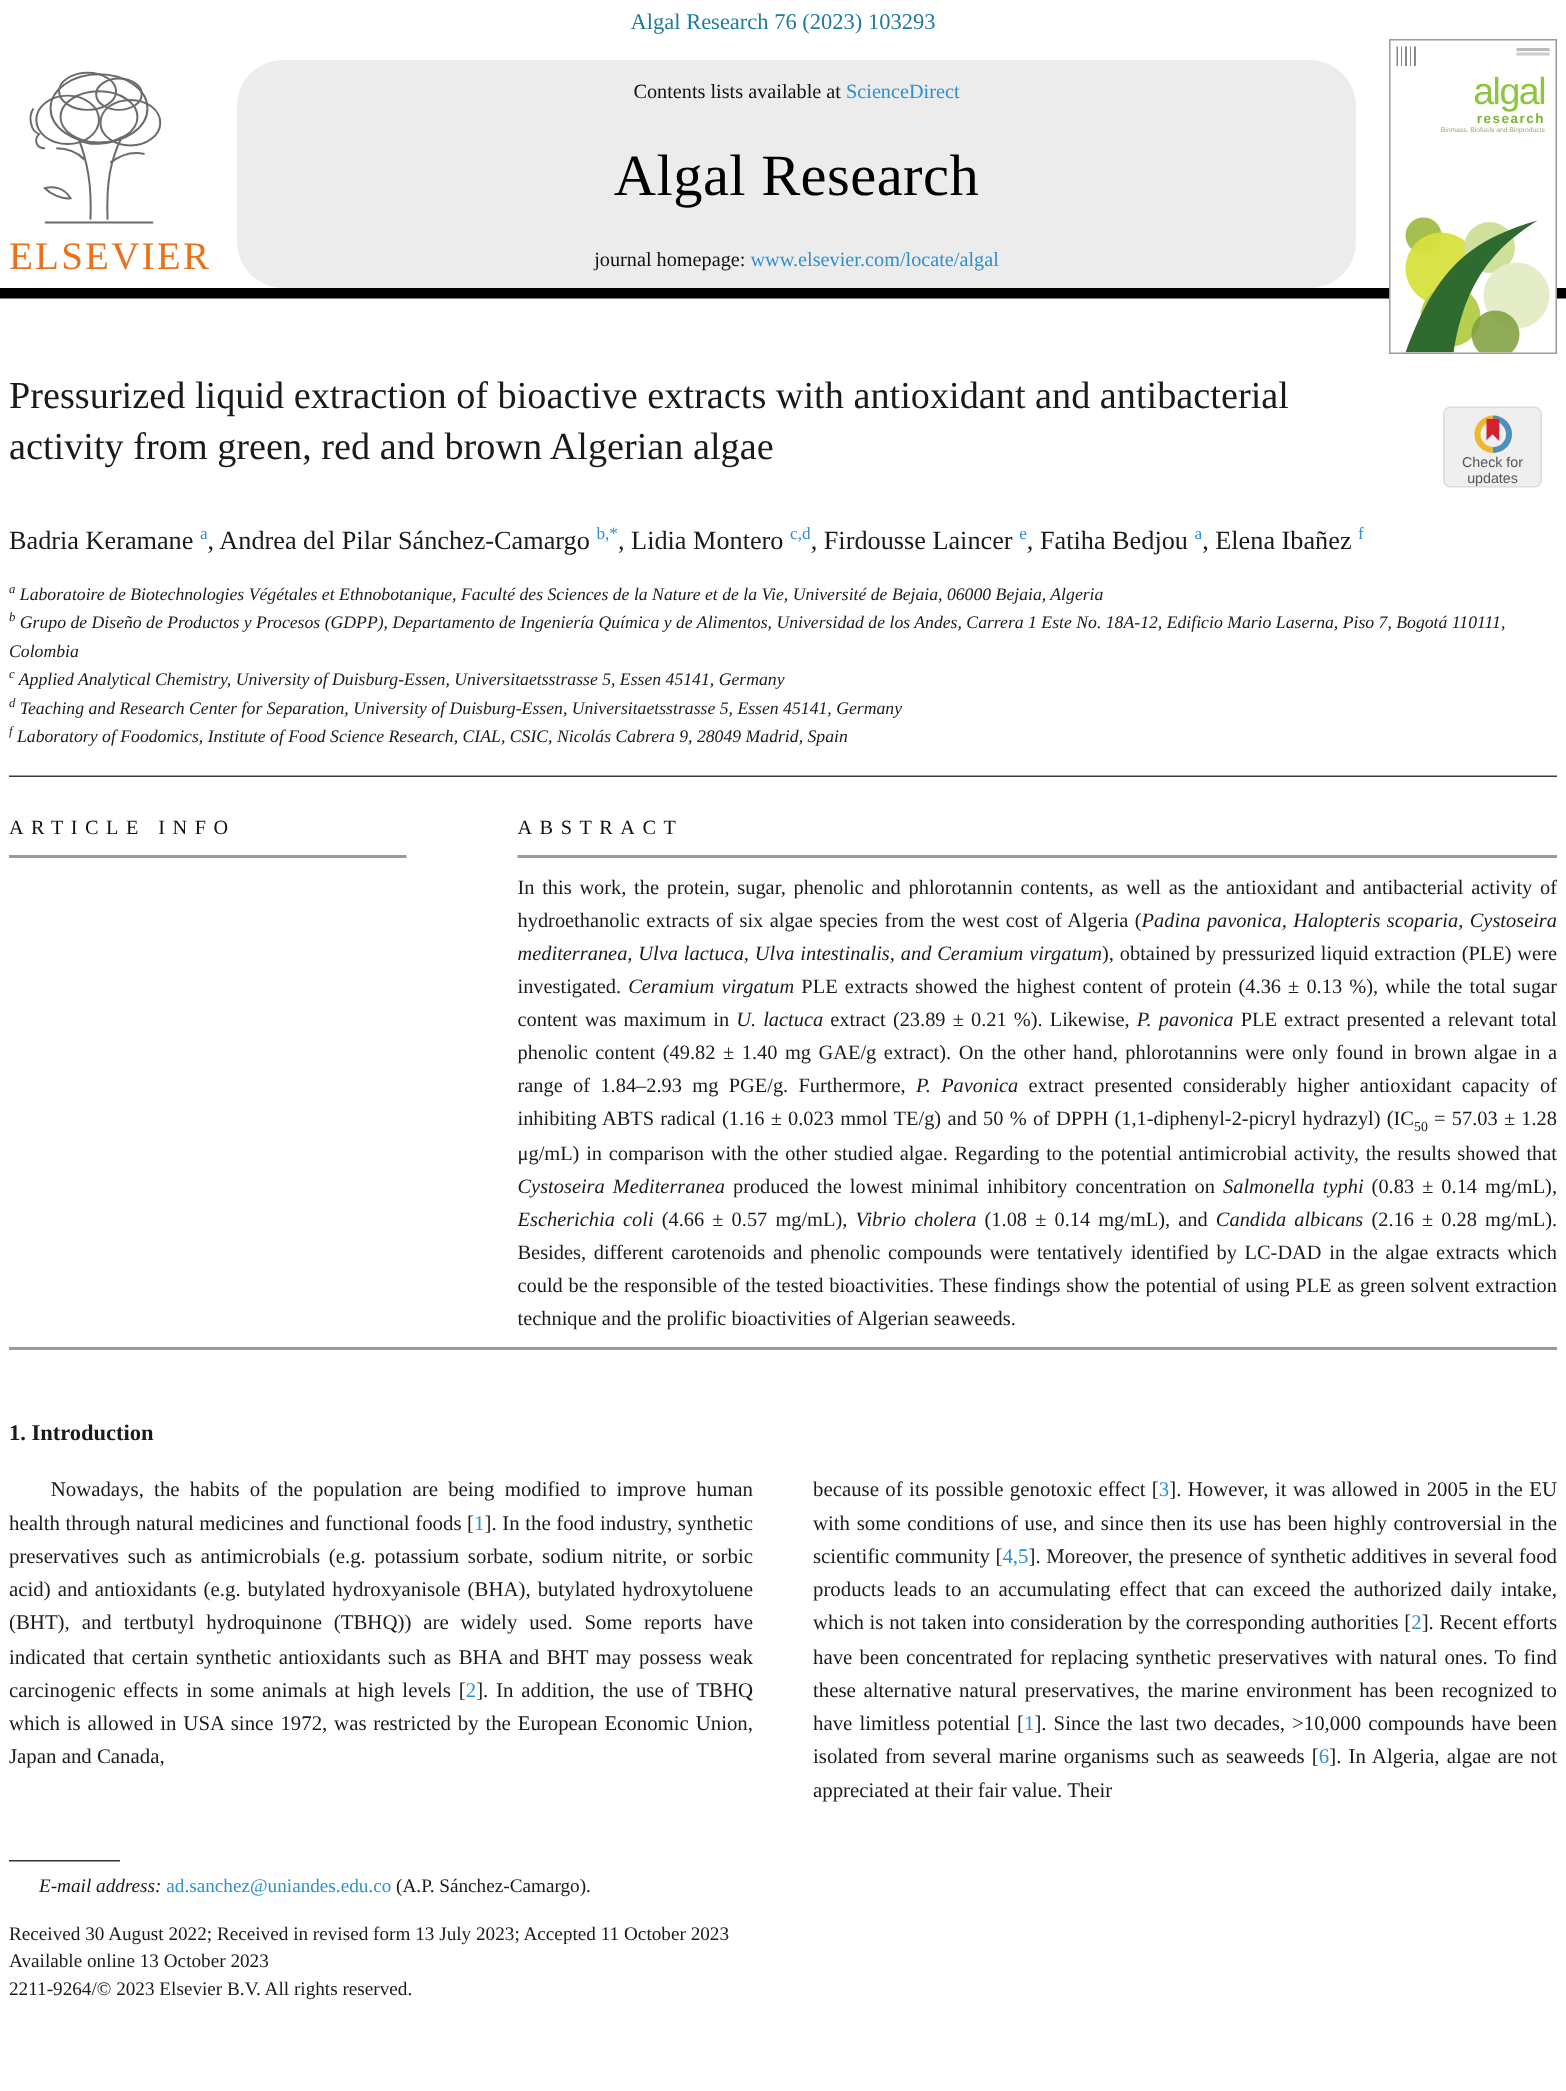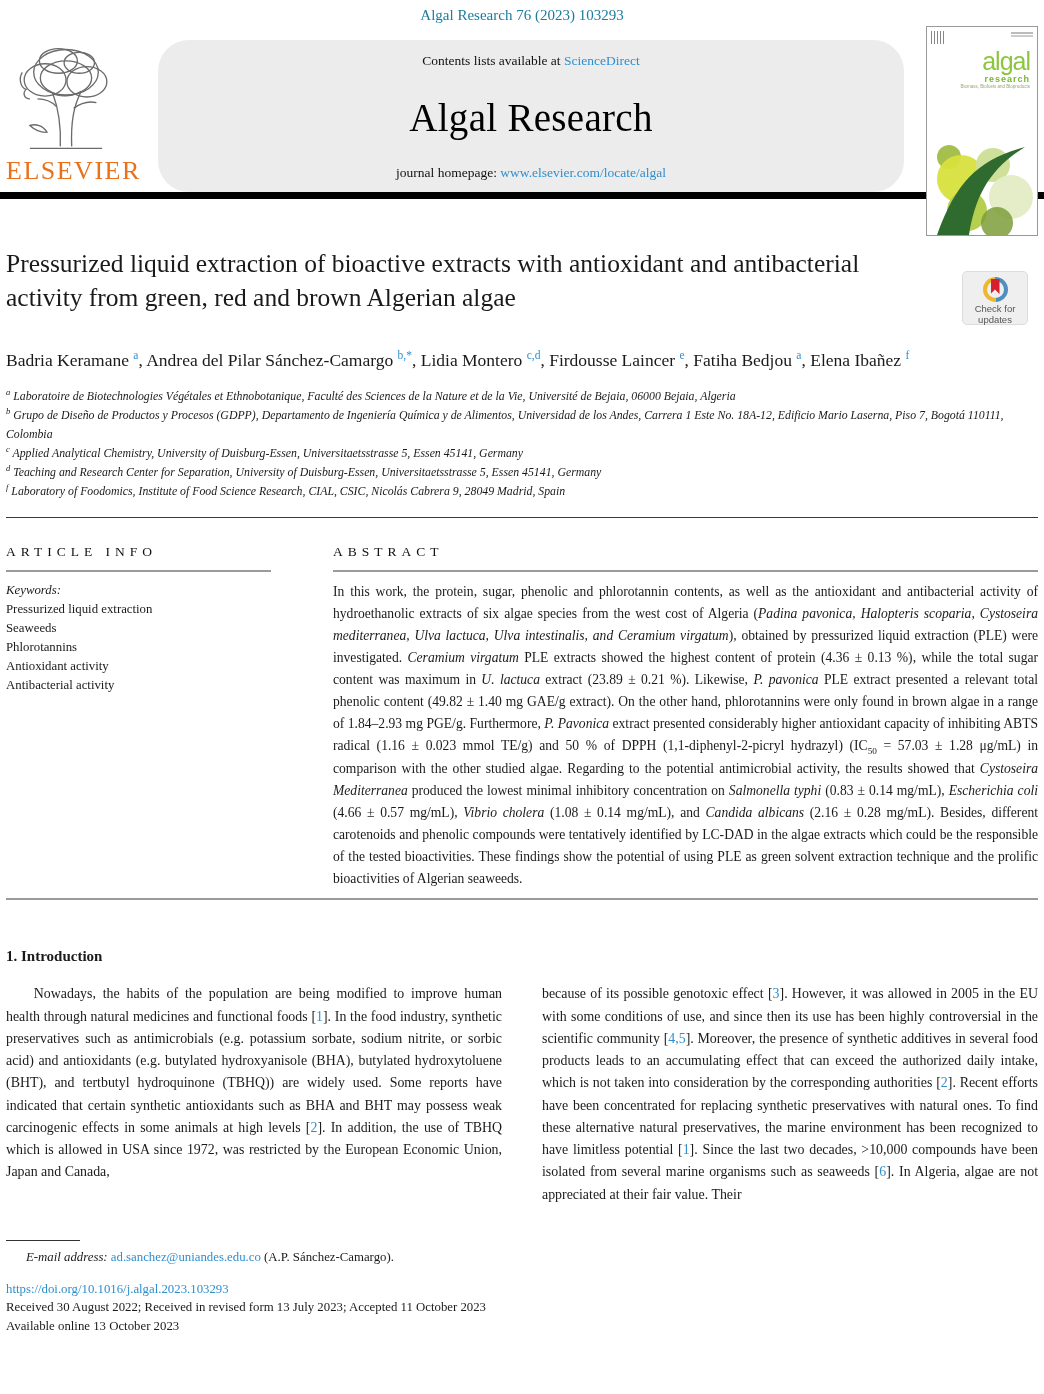--- a/index.html
+++ b/index.html
@@ -46,21 +46,21 @@
 
   
   .authors { margin-top:22px; font-size:17.5px; line-height:1.5; width:980px; }
   .authors sup { color:#2e8fce; font-size:11.5px; }
   .affiliations { margin-top:13px; font-style:italic; font-size:11.8px; line-height:1.55; }
   .affiliations sup { font-size:8.5px; }
 
   .rule-thin { height:0; border-top:1.5px solid #3a3a3a; margin-top:16px; }
 
   
-  .cols { display:flex; margin-top:26px; }
+  .cols { display:flex; margin-top:26px;gap:12px; }
   .col-info { width:265px; flex:none; }
   .col-abs { flex:1; margin-left:62px; }
   .sec-head { font-size:13.5px; letter-spacing:5px; color:#111; }
   .head-rule { height:2px; background:#9a9a9a; margin-top:10px; }
   .keywords { margin-top:9px; font-size:12.8px; line-height:1.5; }
   .kw-label { font-style:italic; }
   .abstract-p { margin-top:9px; margin-bottom:0; font-size:13.6px; text-align:justify; line-height:1.62; }
   .it { font-style:italic; }
   sub { font-size:0.68em; }
   .rule-gray-full { height:2px; background:#9a9a9a; margin-top:8px; }
@@ -155,28 +155,20 @@
     <div><sup>d</sup><span> Teaching and Research Center for Separation, University of Duisburg-Essen, Universitaetsstrasse 5, Essen 45141, Germany</span></div>
     <div><sup>f</sup><span> Laboratory of Foodomics, Institute of Food Science Research, CIAL, CSIC, Nicolás Cabrera 9, 28049 Madrid, Spain</span></div>
   </div>
 
   <div class="rule-thin"></div>
 
   <div class="cols">
     <div class="col-info">
       <div class="sec-head">ARTICLE INFO</div>
       <div class="head-rule"></div>
-      <div class="keywords">
-        <div class="kw-label">Keywords:</div>
-        <div>Pressurized liquid extraction</div>
-        <div>Seaweeds</div>
-        <div>Phlorotannins</div>
-        <div>Antioxidant activity</div>
-        <div>Antibacterial activity</div>
-      </div>
     </div>
     <div class="col-abs">
       <div class="sec-head">ABSTRACT</div>
       <div class="head-rule"></div>
       <p class="abstract-p"><span>In this work, the protein, sugar, phenolic and phlorotannin contents, as well as the antioxidant and antibacterial activity of hydroethanolic extracts of six algae species from the west cost of Algeria (</span><span class="it">Padina pavonica, Halopteris scoparia, Cystoseira mediterranea, Ulva lactuca, Ulva intestinalis, and Ceramium virgatum</span><span>), obtained by pressurized liquid extraction (PLE) were investigated. </span><span class="it">Ceramium virgatum</span><span> PLE extracts showed the highest content of protein (4.36 ± 0.13 %), while the total sugar content was maximum in </span><span class="it">U. lactuca</span><span> extract (23.89 ± 0.21 %). Likewise, </span><span class="it">P. pavonica</span><span> PLE extract presented a relevant total phenolic content (49.82 ± 1.40 mg GAE/g extract). On the other hand, phlorotannins were only found in brown algae in a range of 1.84–2.93 mg PGE/g. Furthermore, </span><span class="it">P. Pavonica</span><span> extract presented considerably higher antioxidant capacity of inhibiting ABTS radical (1.16 ± 0.023 mmol TE/g) and 50 % of DPPH (1,1-diphenyl-2-picryl hydrazyl) (IC</span><sub>50</sub><span> = 57.03 ± 1.28 μg/mL) in comparison with the other studied algae. Regarding to the potential antimicrobial activity, the results showed that </span><span class="it">Cystoseira Mediterranea</span><span> produced the lowest minimal inhibitory concentration on </span><span class="it">Salmonella typhi</span><span> (0.83 ± 0.14 mg/mL), </span><span class="it">Escherichia coli</span><span> (4.66 ± 0.57 mg/mL), </span><span class="it">Vibrio cholera</span><span> (1.08 ± 0.14 mg/mL), and </span><span class="it">Candida albicans</span><span> (2.16 ± 0.28 mg/mL). Besides, different carotenoids and phenolic compounds were tentatively identified by LC-DAD in the algae extracts which could be the responsible of the tested bioactivities. These findings show the potential of using PLE as green solvent extraction technique and the prolific bioactivities of Algerian seaweeds.</span></p>
     </div>
   </div>
 
   <div class="rule-gray-full"></div>
 
@@ -185,18 +177,18 @@
     <p class="intro-col indent"><span>Nowadays, the habits of the population are being modified to improve human health through natural medicines and functional foods [</span><span class="lnk">1</span><span>]. In the food industry, synthetic preservatives such as antimicrobials (e.g. potassium sorbate, sodium nitrite, or sorbic acid) and antioxidants (e.g. butylated hydroxyanisole (BHA), butylated hydroxytoluene (BHT), and tertbutyl hydroquinone (TBHQ)) are widely used. Some reports have indicated that certain synthetic antioxidants such as BHA and BHT may possess weak carcinogenic effects in some animals at high levels [</span><span class="lnk">2</span><span>]. In addition, the use of TBHQ which is allowed in USA since 1972, was restricted by the European Economic Union, Japan and Canada,</span></p>
     <p class="intro-col"><span>because of its possible genotoxic effect [</span><span class="lnk">3</span><span>]. However, it was allowed in 2005 in the EU with some conditions of use, and since then its use has been highly controversial in the scientific community [</span><span class="lnk">4,5</span><span>]. Moreover, the presence of synthetic additives in several food products leads to an accumulating effect that can exceed the authorized daily intake, which is not taken into consideration by the corresponding authorities [</span><span class="lnk">2</span><span>]. Recent efforts have been concentrated for replacing synthetic preservatives with natural ones. To find these alternative natural preservatives, the marine environment has been recognized to have limitless potential [</span><span class="lnk">1</span><span>]. Since the last two decades, &gt;10,000 compounds have been isolated from several marine organisms such as seaweeds [</span><span class="lnk">6</span><span>]. In Algeria, algae are not appreciated at their fair value. Their</span></p>
   </div>
 
   <div class="footnote">
     <div class="fn-rule"></div>
     <div class="fn-line2"><span class="it">E-mail address: </span><span class="lnk">ad.sanchez@uniandes.edu.co</span><span> (A.P. Sánchez-Camargo).</span></div>
   </div>
 
   <div class="footer">
-    <div class="lnk">https://doi.org/10.1016/j.algal.2023.103293</div>
     <div>Received 30 August 2022; Received in revised form 13 July 2023; Accepted 11 October 2023</div>
     <div>Available online 13 October 2023</div>
+    <div>2211-9264/© 2023 Elsevier B.V. All rights reserved.</div>
   </div>
 
 </div>
 
 </body></html>

